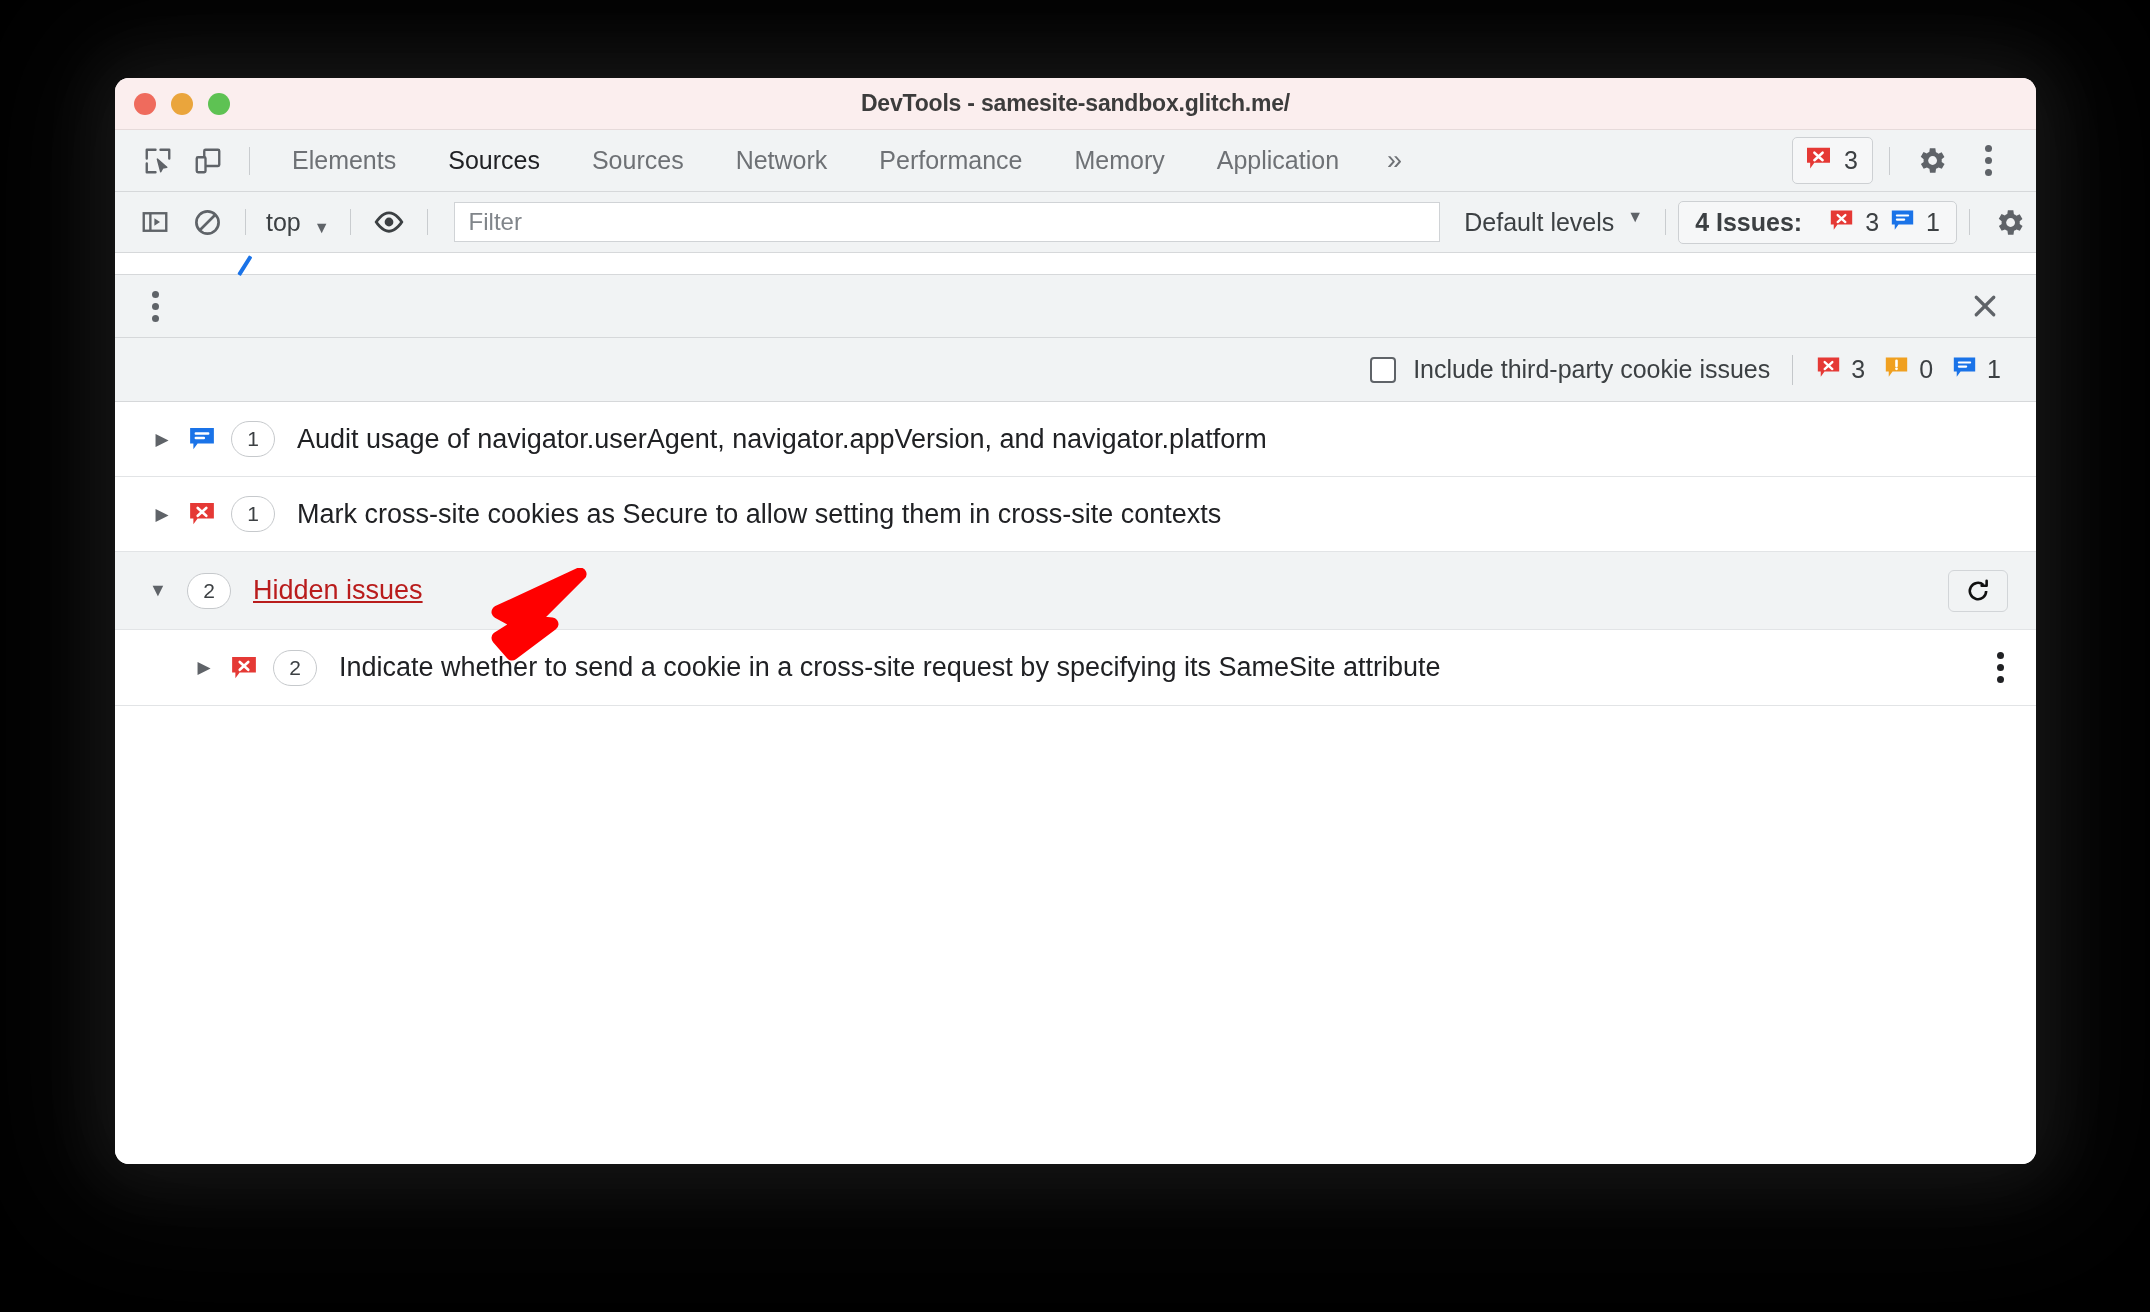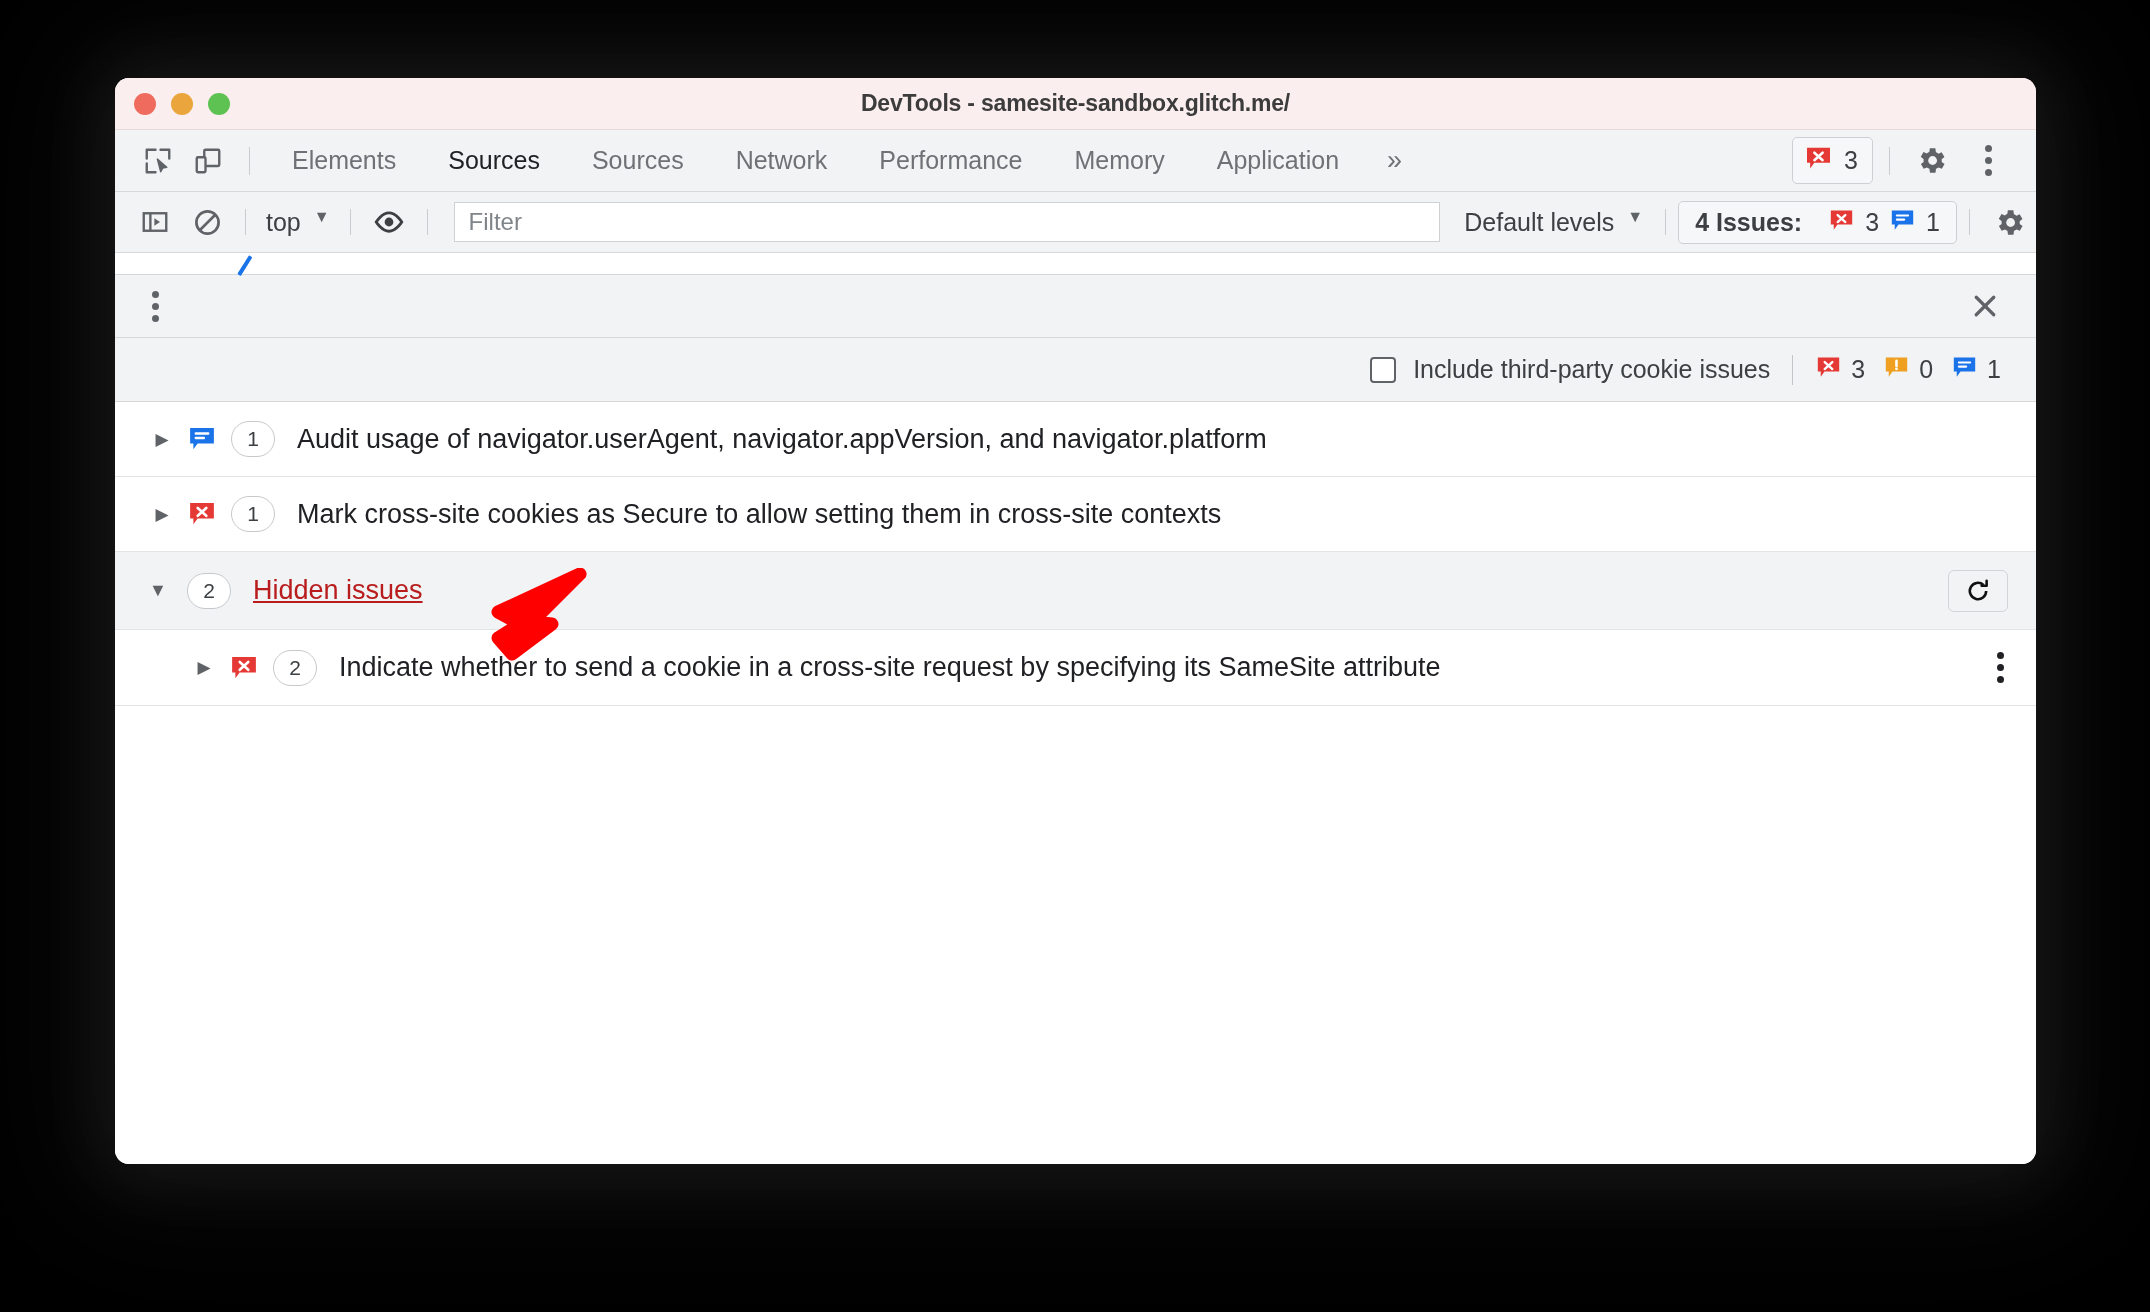--- a/index.html
+++ b/index.html
@@ -96,21 +96,21 @@
     display: flex; align-items: center;
     padding-left: 14px;
   }
   .fb-icon {
     width: 52px; height: 44px;
     display: flex; align-items: center; justify-content: center;
     color: #5f6368;
   }
   .fb-sep { width: 1px; height: 26px; background: #c9cccf; margin: 0 12px; }
   .ctx-select {
-    display: flex; align-items: flex-start; gap: 13px;
+    display: flex; align-items: flex-end; gap: 13px;
     font-size: 25px; color: #3c4043;
     padding: 0 8px;
   }
   .caret { font-size: 16px; color: #5f6368; }
   .filter-input {
     flex: 1;
     height: 40px;
     margin: 17px 14px;
     background: #fff;
     border: 1px solid #d0d3d6;

